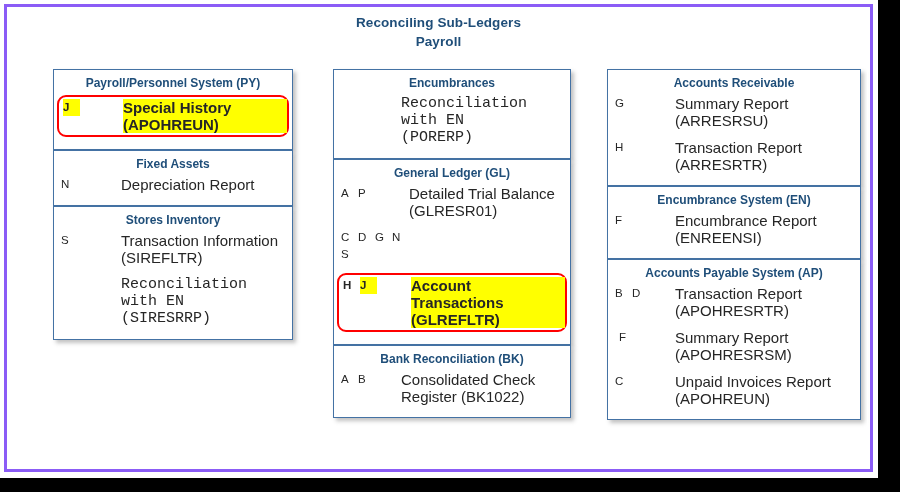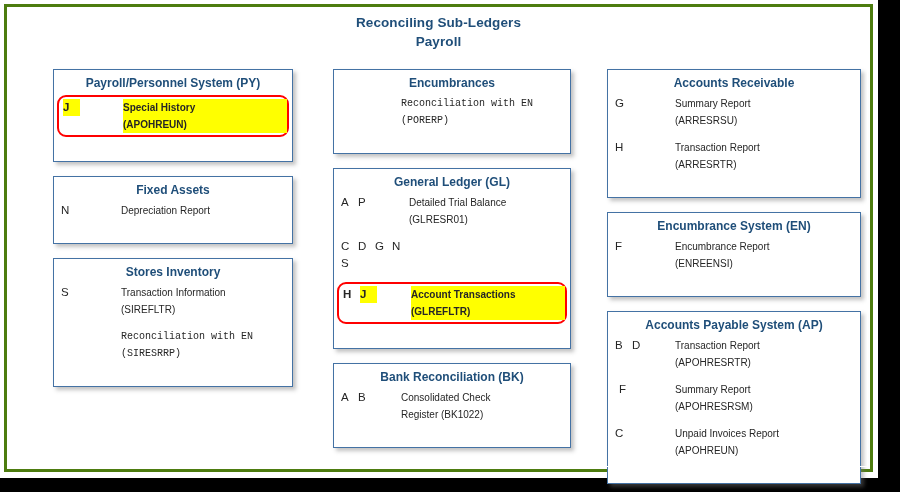--- a/index.html
+++ b/index.html
@@ -13,21 +13,21 @@
   #canvas{
     position:absolute;left:0;top:0;
     width:878px;height:478px;
     background:#ffffff;
     box-sizing:border-box;
   }
   #frame{
     position:absolute;left:4px;top:4px;
     width:869px;height:468px;
     box-sizing:border-box;
-    border:3px solid #4d7c0f;
+    border:3px solid #8b5cf6;
     background:#ffffff;
   }
   #frame:after{
     content:"";position:absolute;left:2px;top:2px;right:2px;bottom:2px;
     border:1px solid #ffffff;pointer-events:none;
   }
 
   
   .title-block{
     position:absolute;left:0;top:6px;width:100%;
@@ -47,22 +47,21 @@
   #col-mid{left:326px;width:238px;}
   #col-right{left:600px;width:254px;}
 
   
   .box{
     position:relative;
     box-sizing:border-box;
     border:1px solid #4472A4;
     background:#ffffff;
     box-shadow:3px 3px 4px rgba(120,120,120,.45);
-    padding:5px 7px 24px 7px;
-    margin-bottom:14px;
+    padding:5px 7px 12px 7px;
   }
   .box-title{
     text-align:center;
     color:#1F4E79;
     font-weight:bold;
     font-size:12px;
     line-height:17px;
     padding-bottom:3px;
   }
 
@@ -84,21 +83,21 @@
     line-height:17px;
     color:#262626;
   }
   .code{
     width:17px;
     text-align:left;
     white-space:nowrap;
   }
   .label{
     flex:1 1 auto;
-    font-size:10px;
+    font-size:15px;
     line-height:17px;
     color:#262626;
   }
   .label span{display:block;}
 
   
   .cw-3 .codes{width:60px;}
   .cw-3 .label{margin-left:0;}
   .cw-4 .codes{width:68px;}
   .cw-0 .label{margin-left:60px;font-family:Liberation Mono, monospace;}

